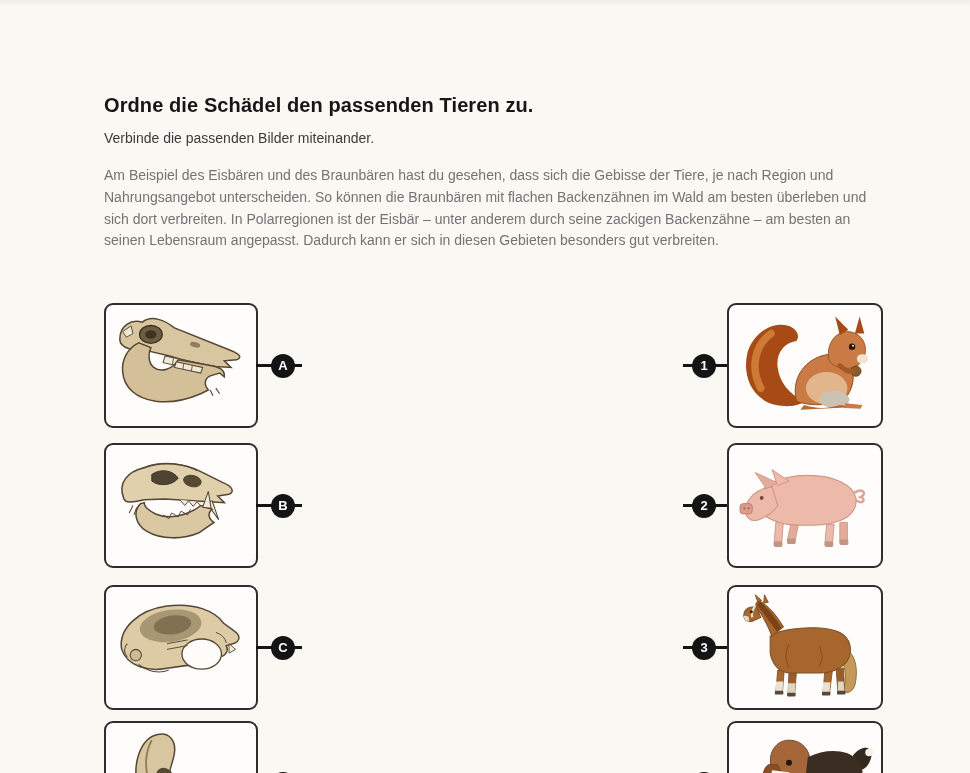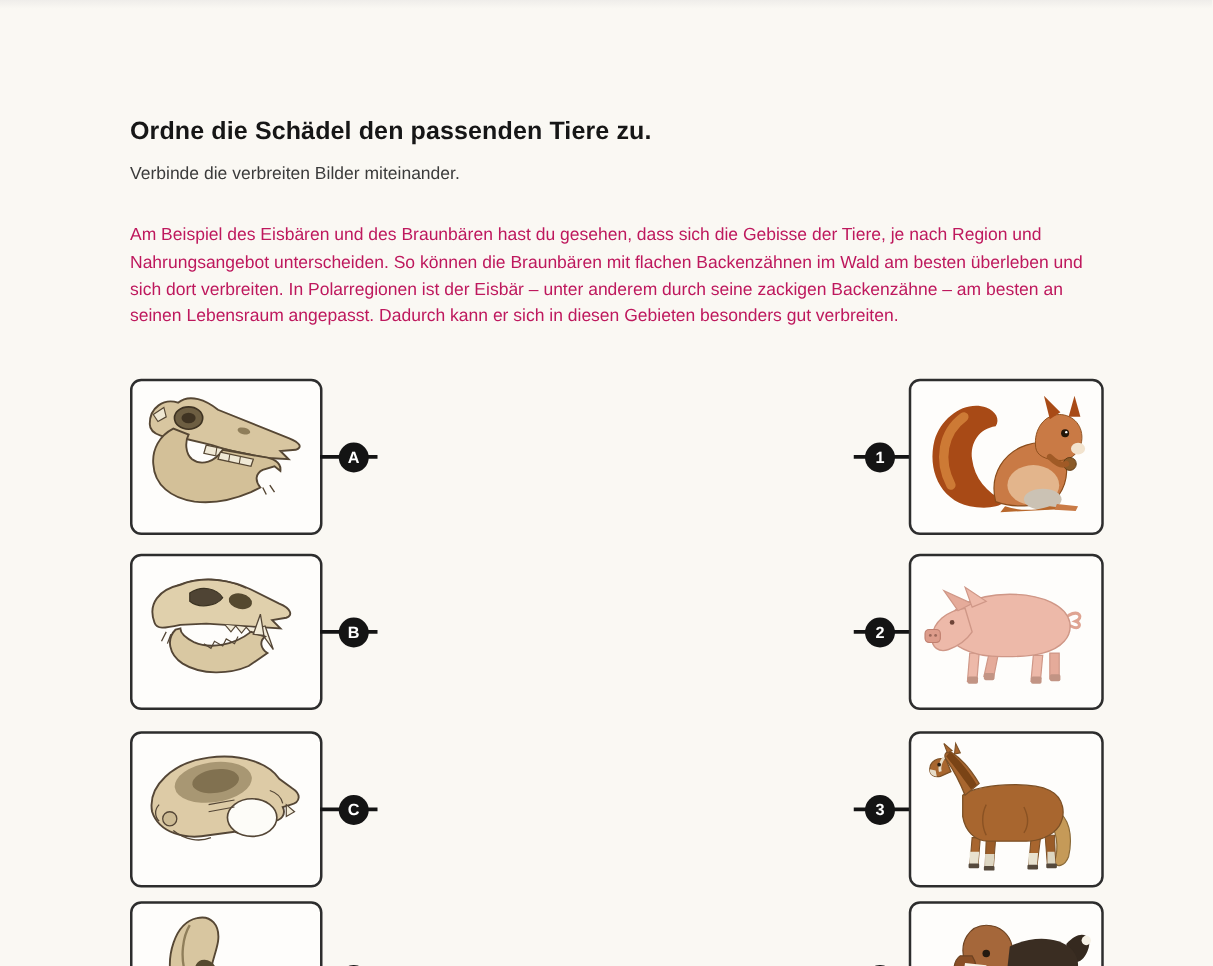--- a/index.html
+++ b/index.html
@@ -18,22 +18,22 @@
   .content { position:absolute; top:0; left:0; width:970px; }
   .page-title {
     position:absolute; left:104px; top:94px;
     font-size:20px; font-weight:bold; color:#161616; letter-spacing:.1px;
   }
   .page-subtitle {
     position:absolute; left:104px; top:130px;
     font-size:14px; color:#3b3b3b;
   }
   .intro {
-    position:absolute; left:104px; top:177px; width:764px;
-    font-size:14px; line-height:21.8px; color:#be185d;
+    position:absolute; left:104px; top:165px; width:764px;
+    font-size:14px; line-height:21.8px; color:#737373;
   }
   .match-row { position:absolute; left:0; width:970px; height:125px; }
   .card {
     position:absolute; top:0; height:125px;
     background:#fefdfb;
     border:2px solid #2d2d2d;
     border-radius:9px;
     display:flex; align-items:center; justify-content:center;
     overflow:hidden;
   }
@@ -56,22 +56,22 @@
   .connector.left  .dot { left:15px; }
   .connector.right .dot { left:9px; }
 </style>
 </head>
 <body>
 
 <div class="top-edge"></div>
 
 <div class="content">
 
-  <h1 class="page-title">Ordne die Schädel den passenden Tiere zu.</h1>
-  <div class="page-subtitle">Verbinde die verbreiten Bilder miteinander.</div>
+  <h1 class="page-title">Ordne die Schädel den passenden Tieren zu.</h1>
+  <div class="page-subtitle">Verbinde die passenden Bilder miteinander.</div>
 
   <div class="intro">
     <p>Am Beispiel des Eisbären und des Braunbären hast du gesehen, dass sich die Gebisse der Tiere, je nach Region und Nahrungsangebot unterscheiden. So können die Braunbären mit flachen Backenzähnen im Wald am besten überleben und sich dort verbreiten. In Polarregionen ist der Eisbär – unter anderem durch seine zackigen Backenzähne – am besten an seinen Lebensraum angepasst. Dadurch kann er sich in diesen Gebieten besonders gut verbreiten.</p>
   </div>
 
   <div class="match-row" style="top:303px">
     <div class="card skull">
       <svg width="142" height="113" viewBox="0 0 150 120">
         <path d="M10,32 C10,18 22,10 34,14 C44,6 58,12 68,20 L128,44 C138,48 140,52 134,54 L121,55 L128,62 L111,61 C93,58 77,55 63,50 L42,45 C24,44 10,42 10,32 Z" fill="#d8c6a0" stroke="#564734" stroke-width="1.6"></path>
         <path d="M13,24 L22,18 L24,26 L17,30 Z" fill="#efe7d2" stroke="#564734" stroke-width="1"></path>

